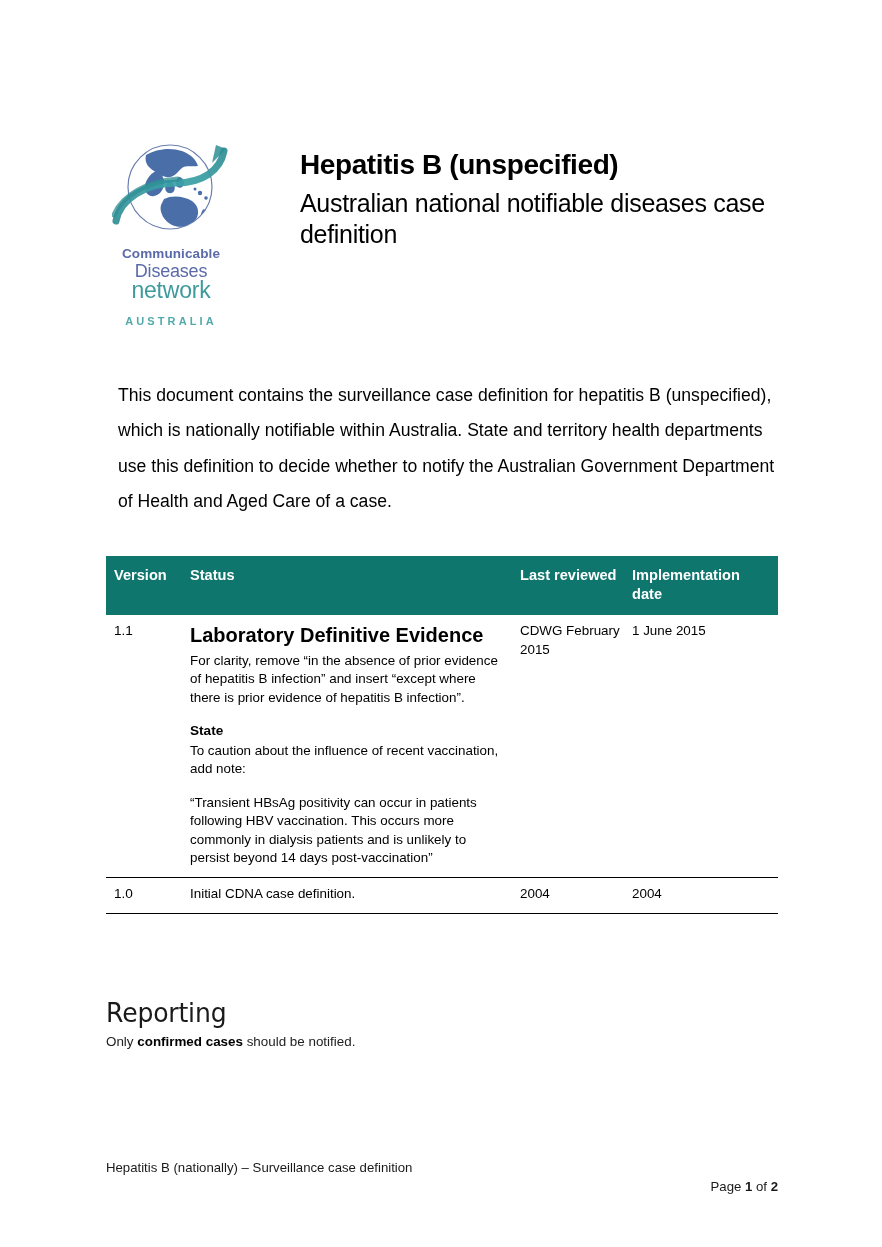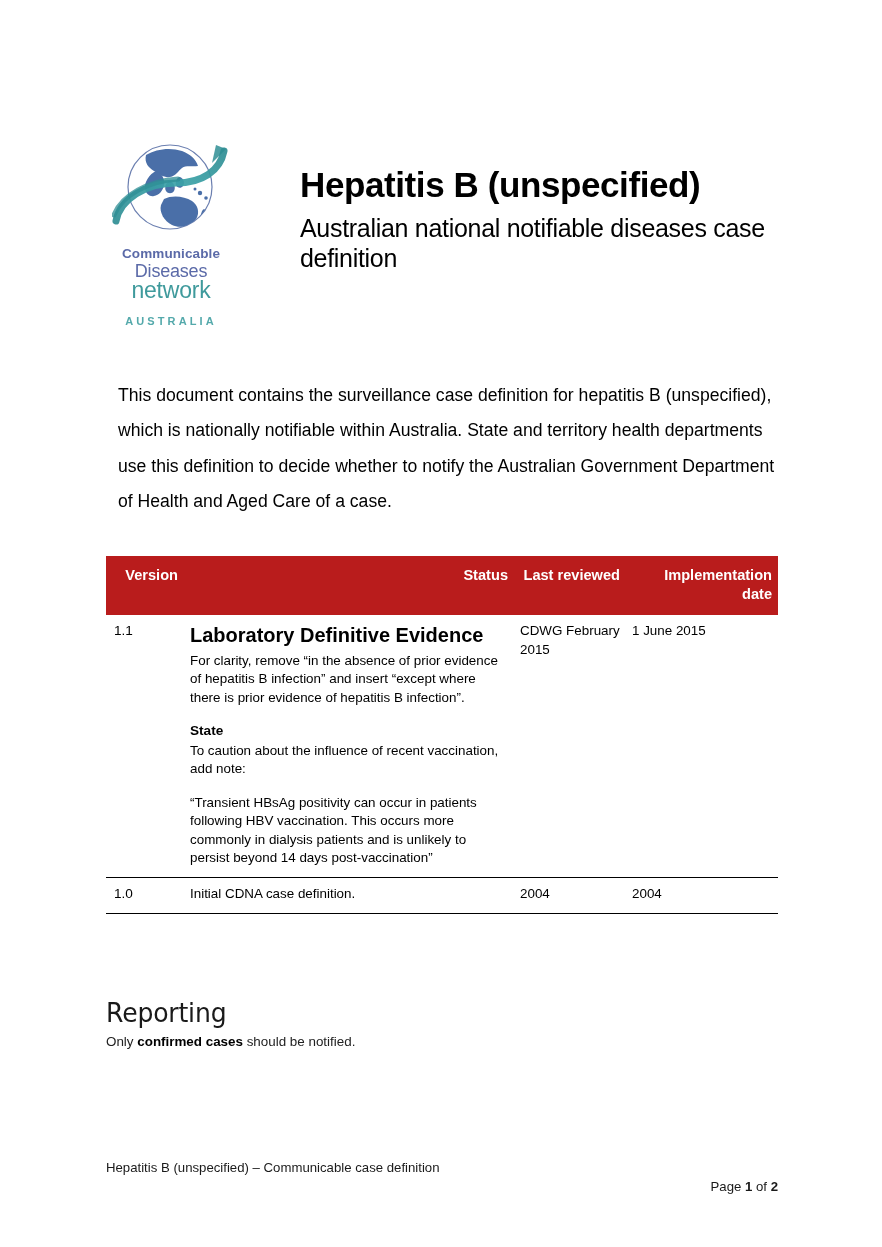--- a/index.html
+++ b/index.html
@@ -69,26 +69,25 @@
     margin-top: 14px;
     font-weight: bold;
   }
 
   .title-block {
     flex: 1 1 auto;
     padding-left: 62px;
     padding-top: 17px;
   }
   .doc-title {
-    font-size: 35px;
+    font-size: 28px;
     font-weight: bold;
     letter-spacing: -0.4px;
     line-height: 1.05;
     color: #000;
-    margin-top: 17px;
   }
   .doc-subtitle {
     font-size: 25px;
     font-weight: normal;
     line-height: 1.22;
     margin-top: 9px;
     letter-spacing: -0.3px;
     color: #000;
   }
 
@@ -106,25 +105,25 @@
   
   .rev-table {
     position: absolute;
     left: 106px;
     top: 556px;
     width: 672px;
     border-collapse: collapse;
     table-layout: fixed;
   }
   .rev-table thead th {
-    background: #b91c1c;
+    background: #0f766e;
     color: #ffffff;
     font-size: 14.6px;
     font-weight: bold;
-    text-align: right;
+    text-align: left;
     vertical-align: top;
     padding: 10px 6px 12px 6px;
     line-height: 1.27;
     border: none;
   }
   .rev-table thead th.c-version { padding-left: 8px; }
   .rev-table tbody td {
     font-size: 13.4px;
     vertical-align: top;
     padding: 7px 6px 9px 6px;
@@ -299,16 +298,16 @@
         </td>
         <td class="meta-cell">2004</td>
         <td class="meta-cell">2004</td>
       </tr>
     </tbody>
   </table>
 
   <h2 class="section-heading">Reporting</h2>
   <p class="section-body"><span>Only </span><b>confirmed cases</b><span> should be notified.</span></p>
 
-  <div class="footer-left">Hepatitis B (unspecified) – Communicable case definition</div>
+  <div class="footer-left">Hepatitis B (nationally) – Surveillance case definition</div>
   <div class="footer-right"><span>Page </span><b>1</b><span> of </span><b>2</b></div>
 
 </div>
 
 </body></html>

